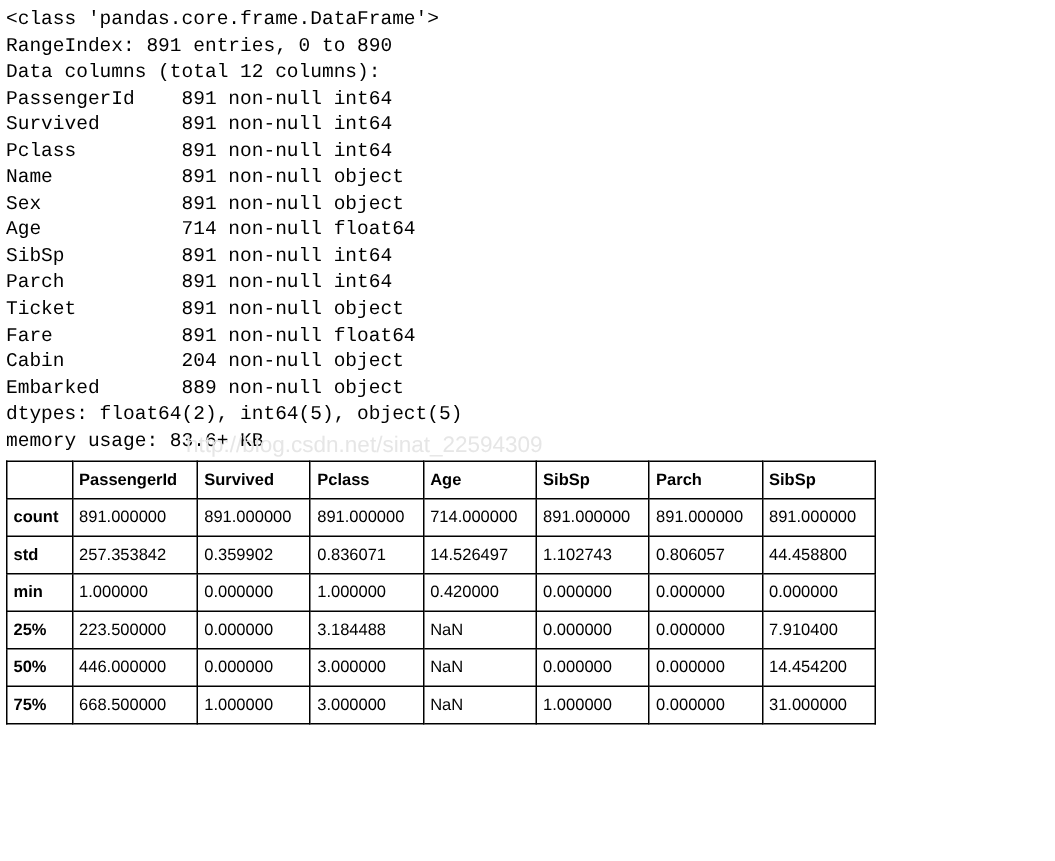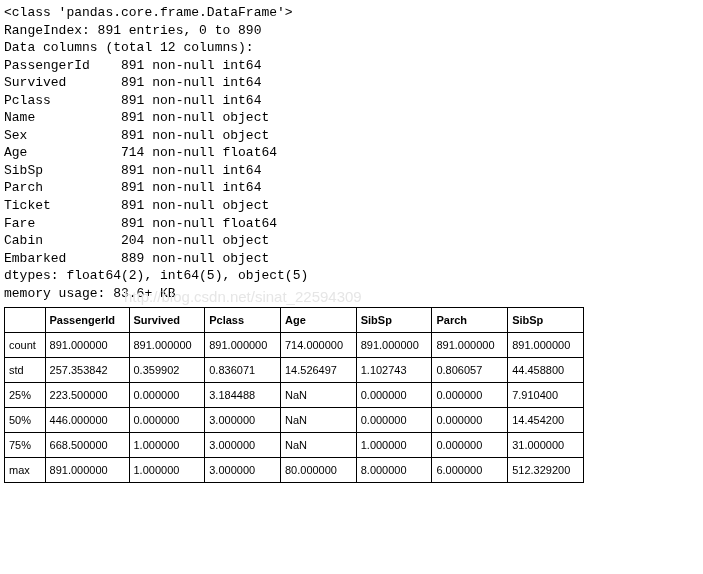--- a/index.html
+++ b/index.html
@@ -30,21 +30,21 @@
     font-size: 11px;
     margin-top: 4px;
   }
   table.describe th, table.describe td {
     border: 1px solid #000;
     padding: 6px 4px;
     text-align: left;
     vertical-align: middle;
   }
   table.describe .rowhead {
-    font-weight: normal;
+    font-weight: bold;
   }
   table.describe thead th {
     font-weight: bold;
   }
   table.describe thead th.corner {
   }
 </style>
 </head>
 <body>
 
@@ -96,20 +96,30 @@
         <td class="rowhead">std</td>
         <td>257.353842</td>
         <td>0.359902</td>
         <td>0.836071</td>
         <td>14.526497</td>
         <td>1.102743</td>
         <td>0.806057</td>
         <td>44.458800</td>
       </tr>
       <tr>
+        <td class="rowhead">min</td>
+        <td>1.000000</td>
+        <td>0.000000</td>
+        <td>1.000000</td>
+        <td>0.420000</td>
+        <td>0.000000</td>
+        <td>0.000000</td>
+        <td>0.000000</td>
+      </tr>
+      <tr>
         <td class="rowhead">25%</td>
         <td>223.500000</td>
         <td>0.000000</td>
         <td>3.184488</td>
         <td>NaN</td>
         <td>0.000000</td>
         <td>0.000000</td>
         <td>7.910400</td>
       </tr>
       <tr>
@@ -125,24 +135,14 @@
       <tr>
         <td class="rowhead">75%</td>
         <td>668.500000</td>
         <td>1.000000</td>
         <td>3.000000</td>
         <td>NaN</td>
         <td>1.000000</td>
         <td>0.000000</td>
         <td>31.000000</td>
       </tr>
-      <tr>
-        <td class="rowhead">max</td>
-        <td>891.000000</td>
-        <td>1.000000</td>
-        <td>3.000000</td>
-        <td>80.000000</td>
-        <td>8.000000</td>
-        <td>6.000000</td>
-        <td>512.329200</td>
-      </tr>
     </tbody>
 </table>
 
 </body></html>

